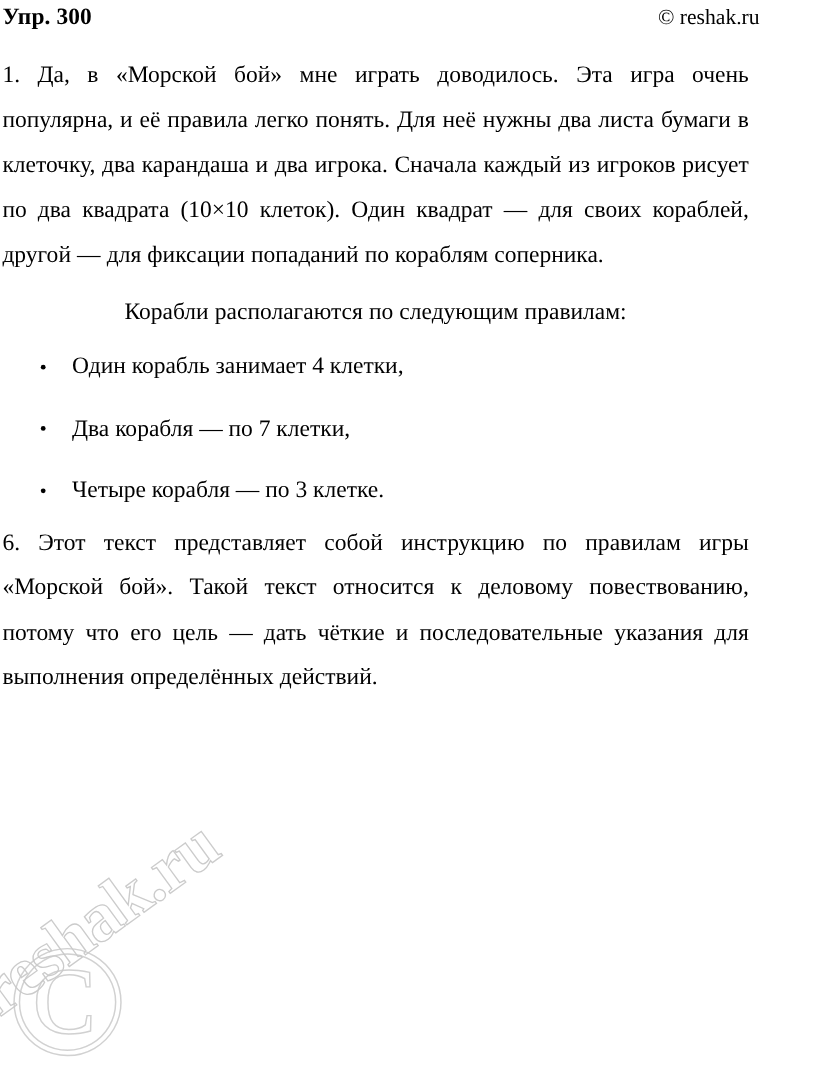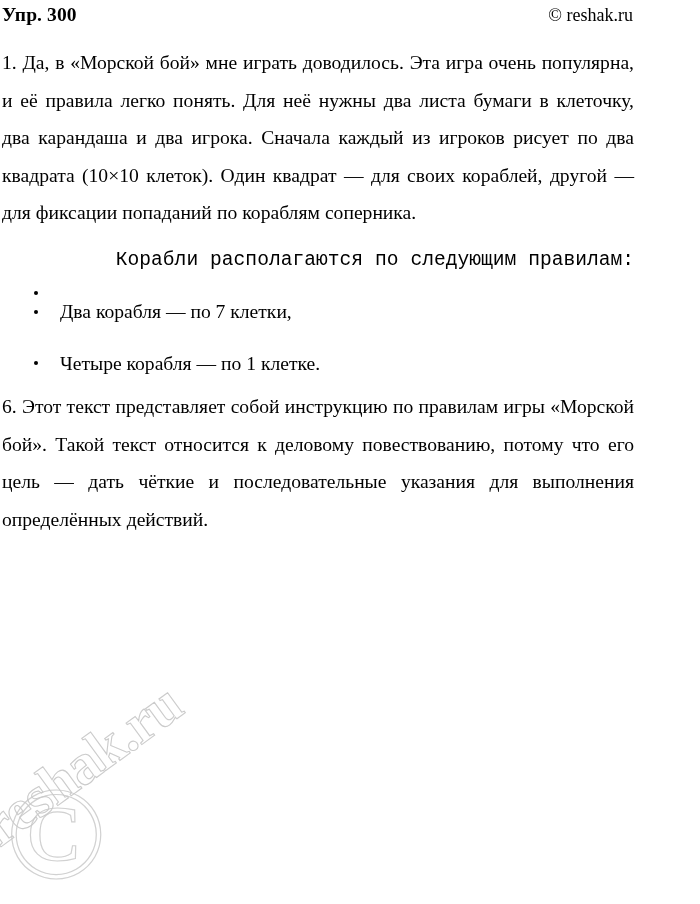--- a/index.html
+++ b/index.html
@@ -48,30 +48,29 @@
     padding-right: 1px;
     font-family: Liberation Serif, serif;
   }
 
   
   .para {
     font-size: 19.6px;
     line-height: 37.5px;
     text-align: justify;
     text-justify: inter-word;
-    margin: 0 0 10px 0;
+    margin: 0 10px 10px 0;
     hyphens: none;
     word-spacing: 0.2px;
   }
   .para.tight {
     margin-bottom: 8px;
   }
   .para.lead {
-    text-align: right;
-    font-family: Liberation Mono, monospace;
+    text-align: center;
   }
 
   
   .bullets {
     list-style: none;
     margin: 3px 0 6px 0;
     padding: 0;
   }
   .bullets li {
     position: relative;
@@ -144,28 +143,29 @@
     <div class="copyright-top">© reshak.ru</div>
   </div>
 
   <p class="para">1. Да, в «Морской бой» мне играть доводилось. Эта игра очень популярна, и её правила легко понять. Для неё нужны два листа бумаги в клеточку, два карандаша и два игрока. Сначала каждый из игроков рисует по два квадрата (10×10 клеток). Один квадрат — для своих кораблей, другой — для фиксации попаданий по кораблям соперника.</p>
 
   <p class="para lead tight">Корабли располагаются по следующим правилам:</p>
 
   <ul class="bullets">
     <li>
       <span class="bullet-dot"></span>
+      <span>Один корабль занимает 4 клетки,</span>
     </li>
     <li>
       <span class="bullet-dot"></span>
       <span>Два корабля — по 7 клетки,</span>
     </li>
     <li>
       <span class="bullet-dot"></span>
-      <span>Четыре корабля — по 1 клетке.</span>
+      <span>Четыре корабля — по 3 клетке.</span>
     </li>
   </ul>
 
 
 
   <p class="para">6. Этот текст представляет собой инструкцию по правилам игры «Морской бой». Такой текст относится к деловому повествованию, потому что его цель — дать чёткие и последовательные указания для выполнения определённых действий.</p>
 
 </div>
 
 <div class="watermark">

